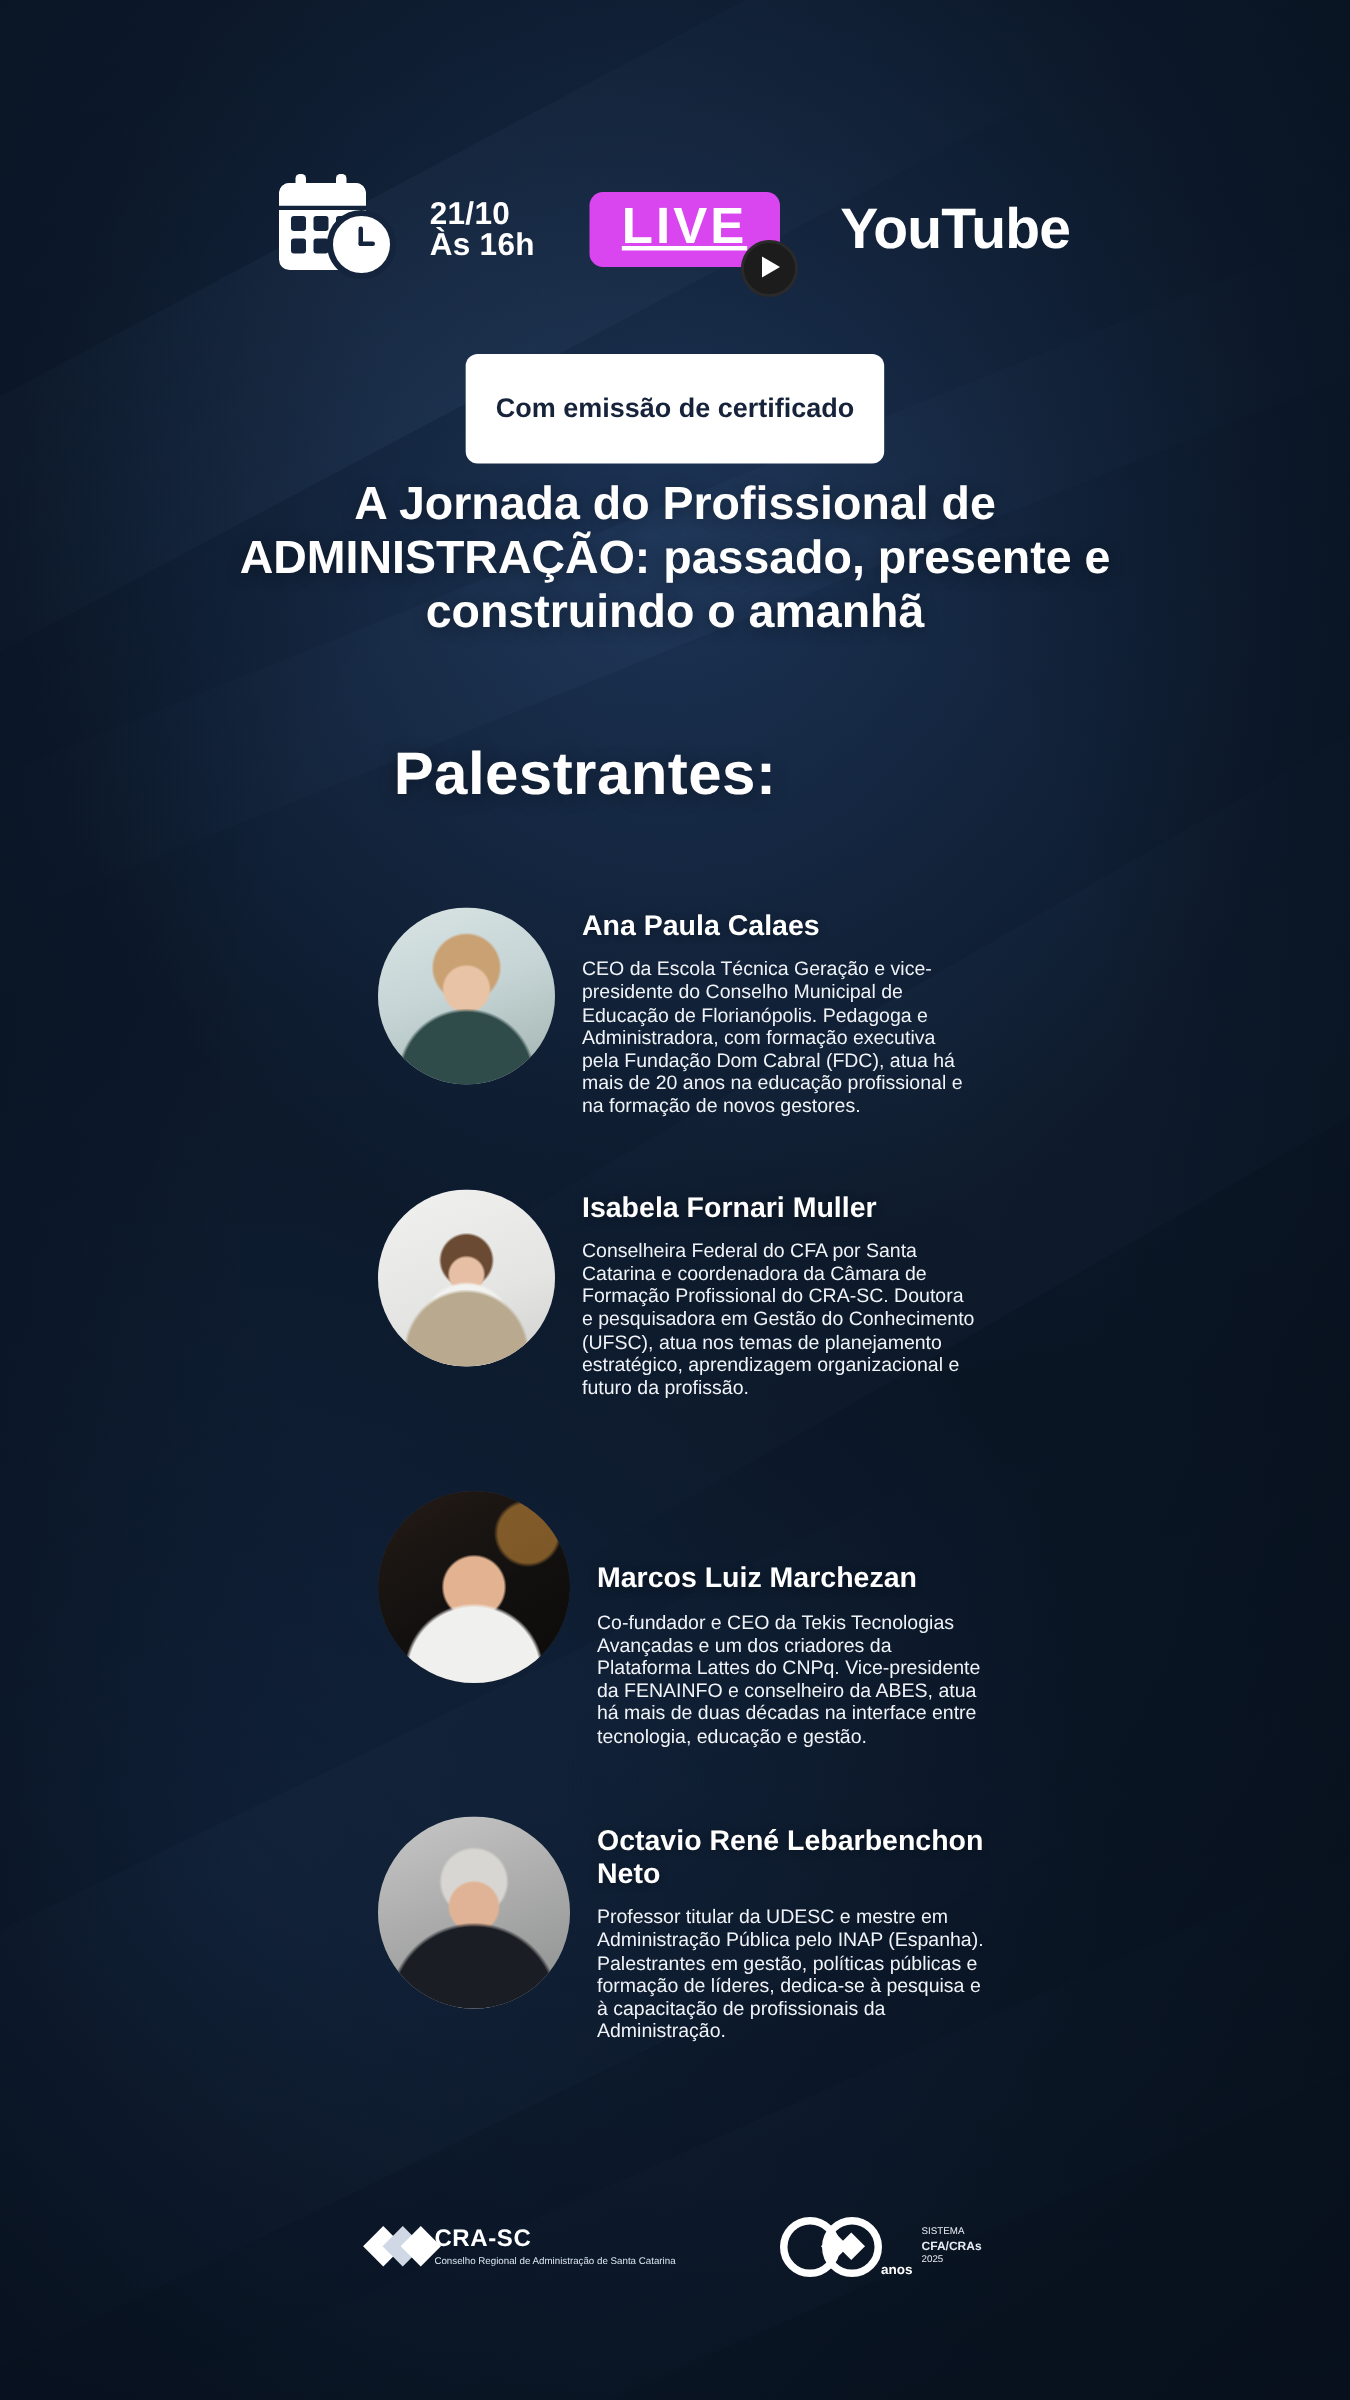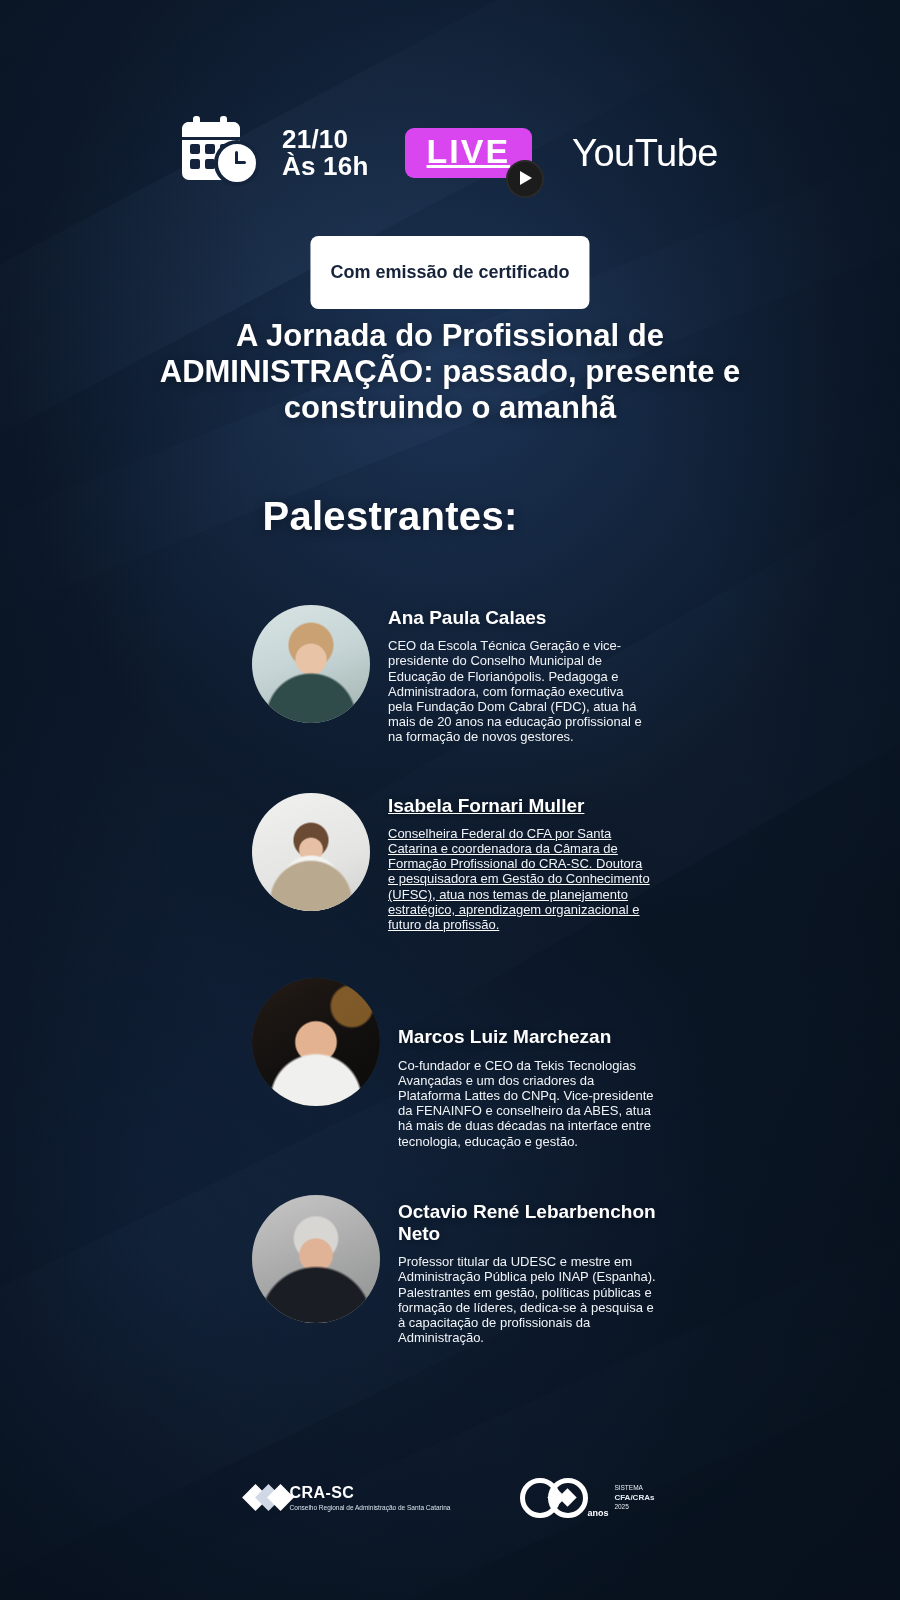--- a/index.html
+++ b/index.html
@@ -103,21 +103,21 @@
     content: "";
     position: absolute;
     background: #13243c;
     border-radius: 2px;
   }
   .clock::before { width: 3px; height: 13px; left: 17px; top: 7px; }
   .clock::after  { width: 11px; height: 3px; left: 17px; top: 17px; }
 
   .date-block {
     font-weight: bold;
-    font-size: 26px;
+    font-size: 21px;
     line-height: 1.02;
     letter-spacing: .2px;
     color: #ffffff;
     text-align: left;
   }
 
   .live-badge {
     margin-left: 18px;
     position: relative;
     background: #d946ef;
@@ -142,21 +142,21 @@
   .play-bubble::after {
     content: "";
     position: absolute;
     left: 12px; top: 9px;
     border-left: 12px solid #ffffff;
     border-top: 7px solid transparent;
     border-bottom: 7px solid transparent;
   }
   .yt-text {
     font-size: 38px;
-    font-weight: 400;
+    font-weight: 700;
     letter-spacing: -0.5px;
     color: #ffffff;
     margin-left: 22px;
   }
 
   
   .cert-pill {
     position: absolute;
     top: 236px;
     left: 50%;
@@ -265,21 +265,21 @@
   }
   .sp-bio {
     font-size: 13px;
     line-height: 1.17;
     color: #f0f3f7;
     max-width: 262px;
   }
 
   
   .speaker.s-1 { margin-bottom: 48px; }
-  .speaker.s-2 { margin-bottom: 46px; text-decoration: underline; }
+  .speaker.s-2 { margin-bottom: 62px; }
   .speaker.s-3 { margin-bottom: 46px; }
   .speaker.s-2 .avatar, .speaker.s-2 .sp-text { margin-top: 0; }
   .speaker.s-3 .sp-text { padding-top: 6px; margin-top: 42px; }
   .speaker.s-4 .sp-text { padding-top: 6px; }
   .speaker.s-3 .avatar { width: 128px; height: 128px; }
   .speaker.s-4 .avatar { width: 128px; height: 128px; }
 
   
   .footer {
     position: absolute;

